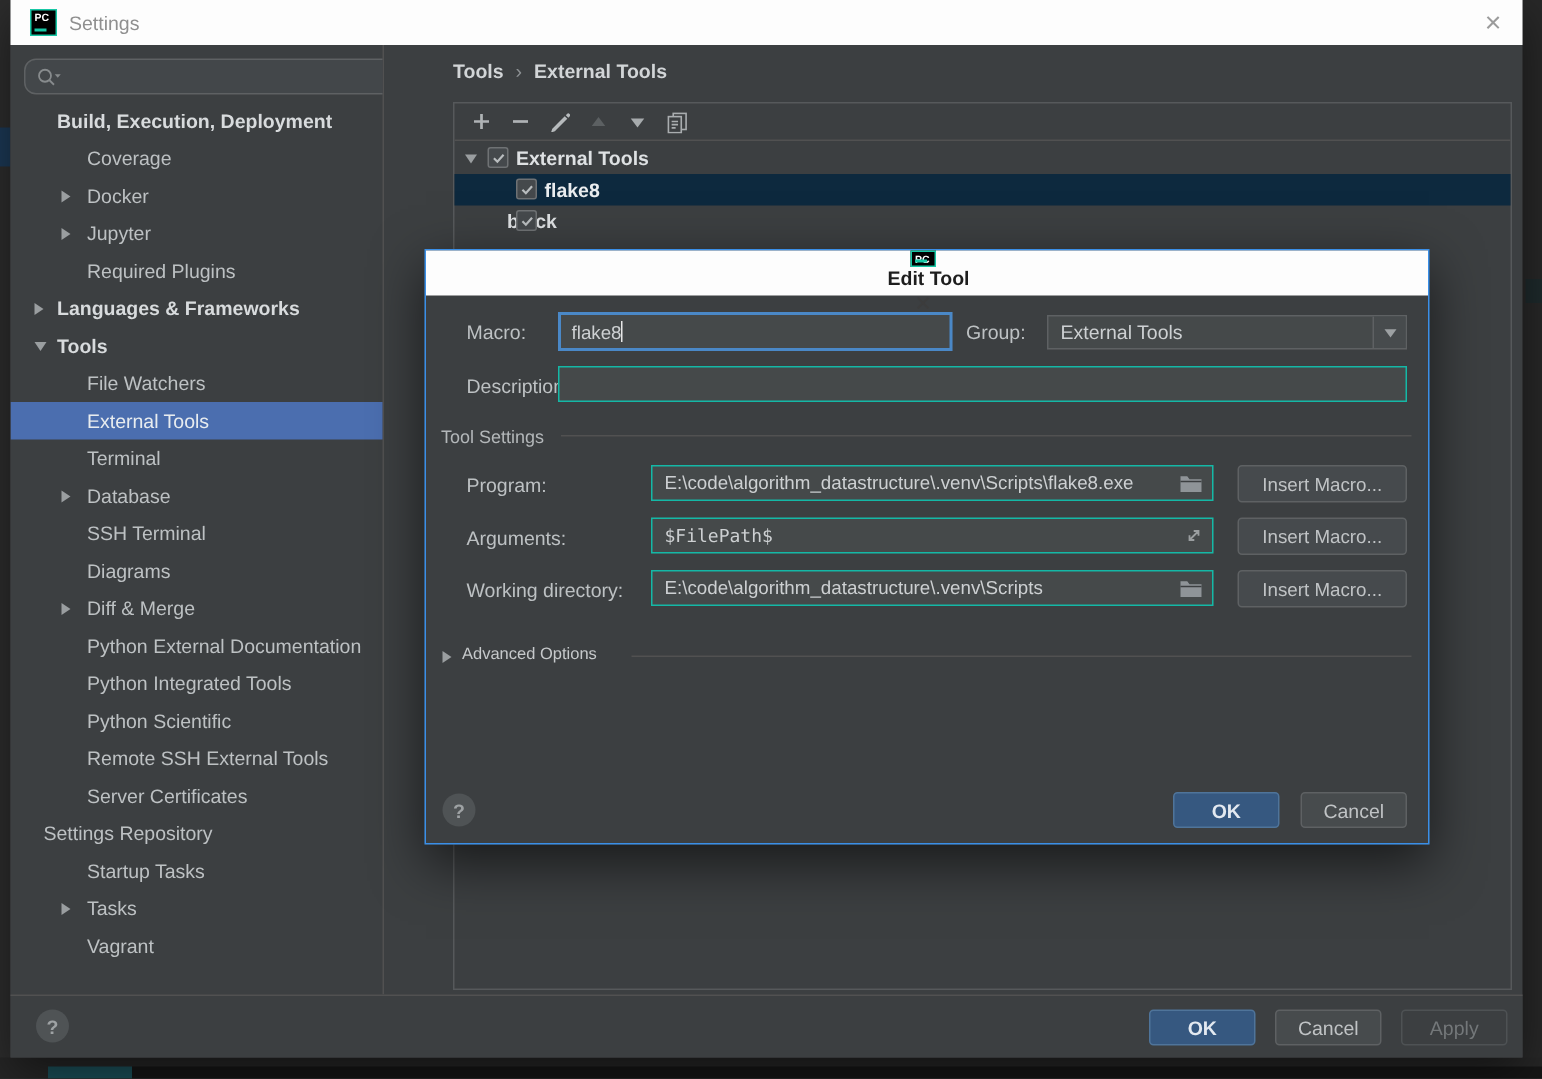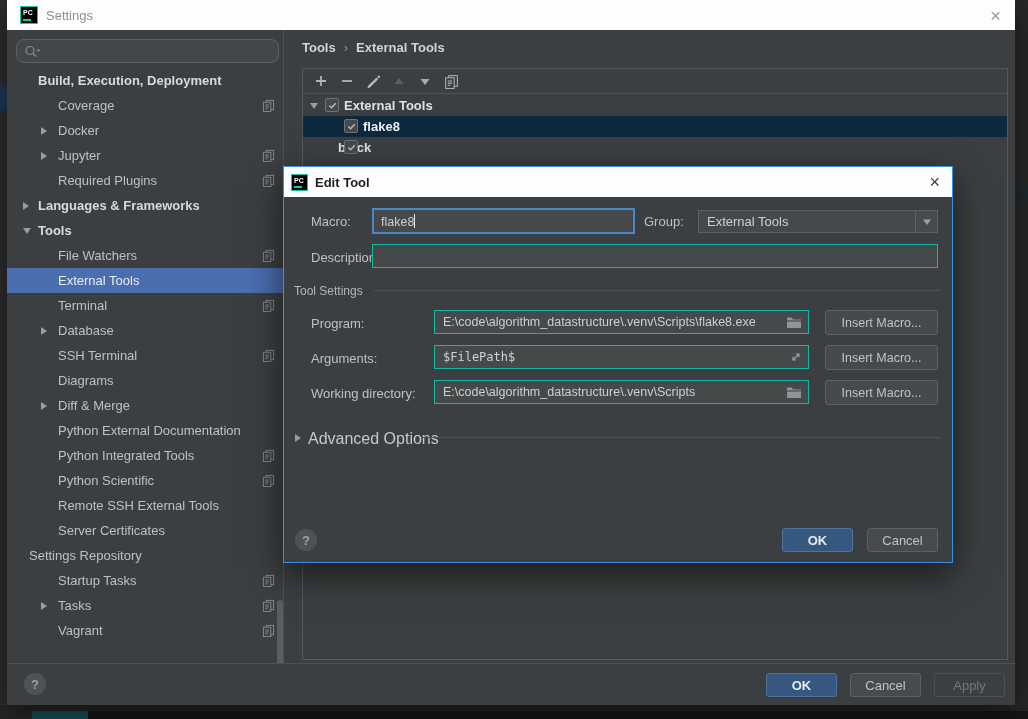--- a/index.html
+++ b/index.html
@@ -23,21 +23,21 @@
               display:flex; align-items:center; padding:0 14px 0 13px; }
   .titlebar .t-title { color:#8f8f8f; font-size:13px; margin-left:8px; flex:1; }
   .titlebar .t-close { color:#9b9b9b; font-size:19px; line-height:19px; cursor:default; }
 
   .pc-logo { position:relative; display:inline-block; width:18px; height:18px; background:#000;
              border:1px solid #17c7a5; color:#fff; font-size:7px; font-weight:bold;
              padding:2px 0 0 2px; line-height:7px; }
   .pc-logo::after { content:""; position:absolute; left:2px; bottom:2px; width:8px; height:2px; background:#17c7a5; }
 
   
-  .sidebar { position:absolute; left:0; top:30px; width:277px; height:633px; background:#3c3f41;
+  .sidebar { position:absolute; left:0; top:30px; width:249px; height:633px; background:#3c3f41;
              border-right:1px solid #515151; overflow:hidden; }
   .searchbox { position:absolute; left:9px; top:9px; width:263px; height:24px; background:#43474a;
                border:1px solid #5e6163; border-radius:8px; display:flex; align-items:center; padding-left:7px; }
   .sb-list { position:absolute; left:0; top:38px; width:277px; }
   .sb-item { position:relative; height:25px; display:flex; align-items:center; color:#bdc1c3; font-size:13px; }
   .sb-item.bold { font-weight:bold; color:#d8dbdd; }
   .sb-item.selected { background:#4b6eaf; color:#e8ecef; }
   .sb-arrow { position:absolute; width:10px; height:10px; display:flex; align-items:center; }
   .sb-copy { position:absolute; right:9px; top:6px; width:13px; height:13px; }
   .sb-thumb { position:absolute; left:270px; top:570px; width:6px; height:92px; background:#5a5e60; border-radius:3px; }
@@ -67,21 +67,21 @@
   .tree-row { position:relative; height:21px; display:flex; align-items:center; font-size:13px;
               font-weight:bold; color:#dee1e3; }
   .tree-row.selected { background:#0d293e; color:#eaedef; }
   .tree-exp { position:absolute; left:6px; width:10px; height:8px; }
   .cbx { position:absolute; top:3px; width:14px; height:14px; border:1px solid #6f7274;
          border-radius:2px; background:#45494c; display:flex; align-items:center; justify-content:center; }
 
   
   .dialog { position:absolute; left:283px; top:166px; width:670px; height:397px; background:#3c3f41;
             border:1px solid #3a8fe8; box-shadow:0 12px 34px rgba(0,0,0,.6); }
-  .dialog .titlebar { height:30px; padding:0 12px 0 7px; }
+  .dialog .titlebar { height:30px; padding:0 12px 0 7px;flex-direction:column; }
   .dialog .t-title { color:#1e1e1e; font-weight:bold; margin-left:7px; }
   .dialog .t-close { color:#3c3c3c; font-size:18px; }
   .dlg-label { position:absolute; font-size:13px; color:#bdc1c3; }
   .field { position:absolute; background:#45494a; border:1px solid #14b8a6; display:flex;
            align-items:center; padding:0 6px 0 8px; font-size:12.5px; color:#cdd0d2; }
   .field .grow { flex:1; white-space:nowrap; overflow:hidden; }
   .field.focused { border:2px solid #4a88c7; padding-left:7px; }
   .caret { display:inline-block; width:1px; height:14px; background:#e8e8e8; vertical-align:-2px; }
   .mono { font-family:"DejaVu Sans Mono", monospace; font-size:12px; }
   .combo { position:absolute; background:#45494a; border:1px solid #5e6163; display:flex; align-items:center;
@@ -471,20 +471,20 @@
           </svg>
         </span>
     </div>
     <div class="macro-btn" style="left:541px; top:213px;">Insert Macro...</div>
 
     <span class="adv-arrow" style="left:10px; top:266px;" id="adv-arrow-slot">
         <svg width="8" height="10" viewBox="0 0 8 10">
           <path d="M1 1l6 4-6 4z" fill="#9a9ea0"></path>
         </svg>
       </span>
-    <div class="dlg-label" style="left:24px; top:263px; font-size:16px; color:#c6c9cb;">Advanced Options</div>
+    <div class="dlg-label" style="left:24px; top:263px; font-size:11px; color:#c6c9cb;">Advanced Options</div>
     <div class="sep-line" style="left:137px; top:270px; width:520px;"></div>
 
     <div class="help-btn" style="left:11px; top:362px; position:absolute;">?</div>
     <div class="btn primary" style="left:498px; top:361px;">OK</div>
     <div class="btn" style="left:583px; top:361px;">Cancel</div>
   </div>
 </div>
 
 </body></html>

